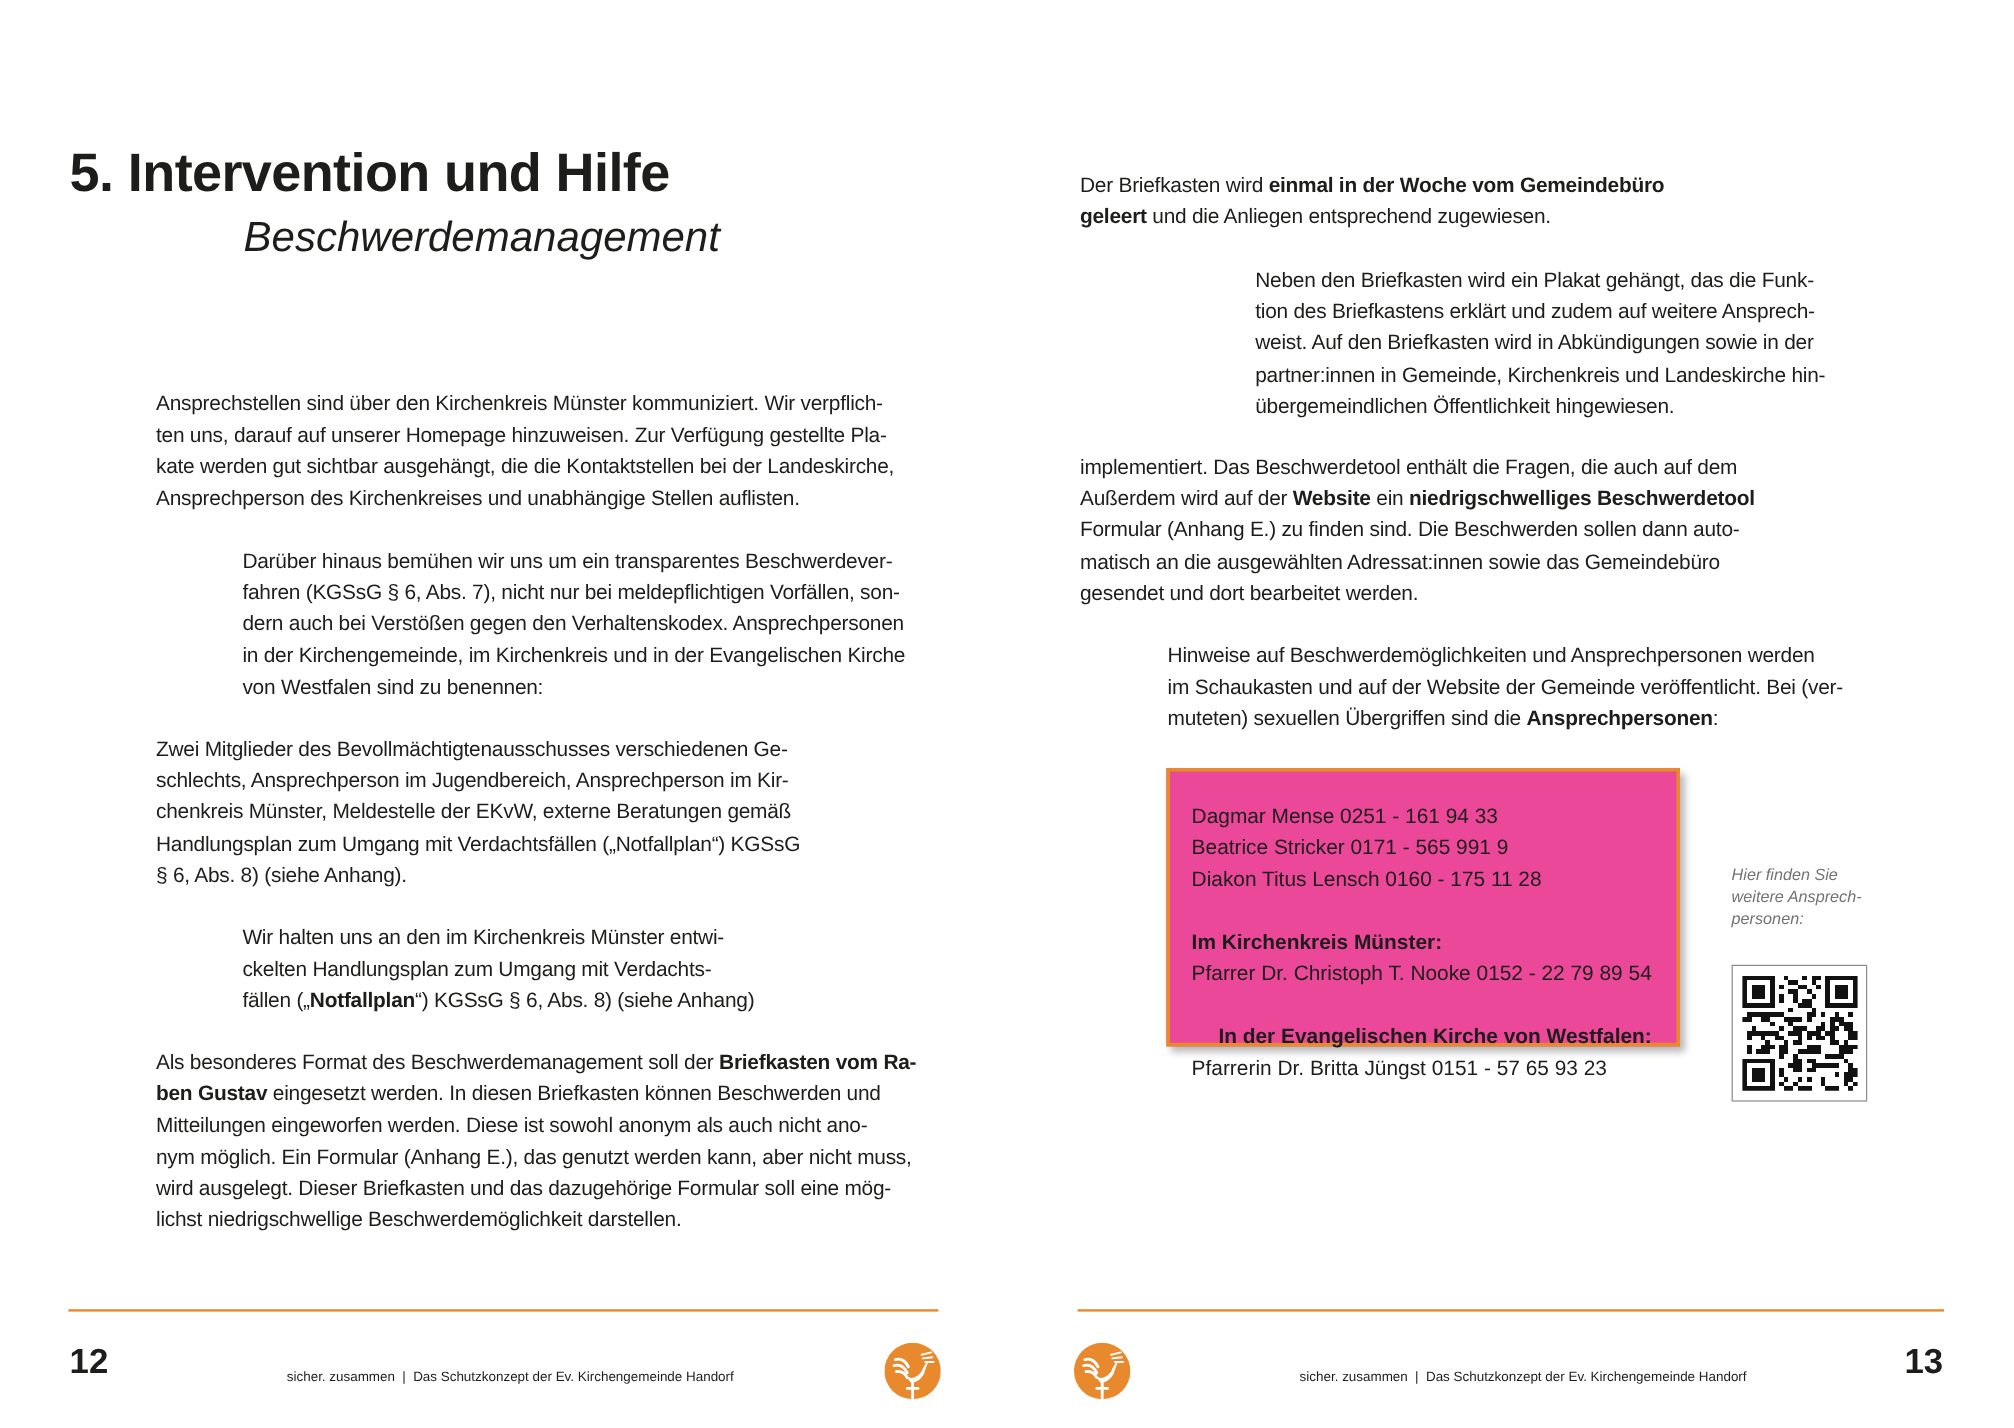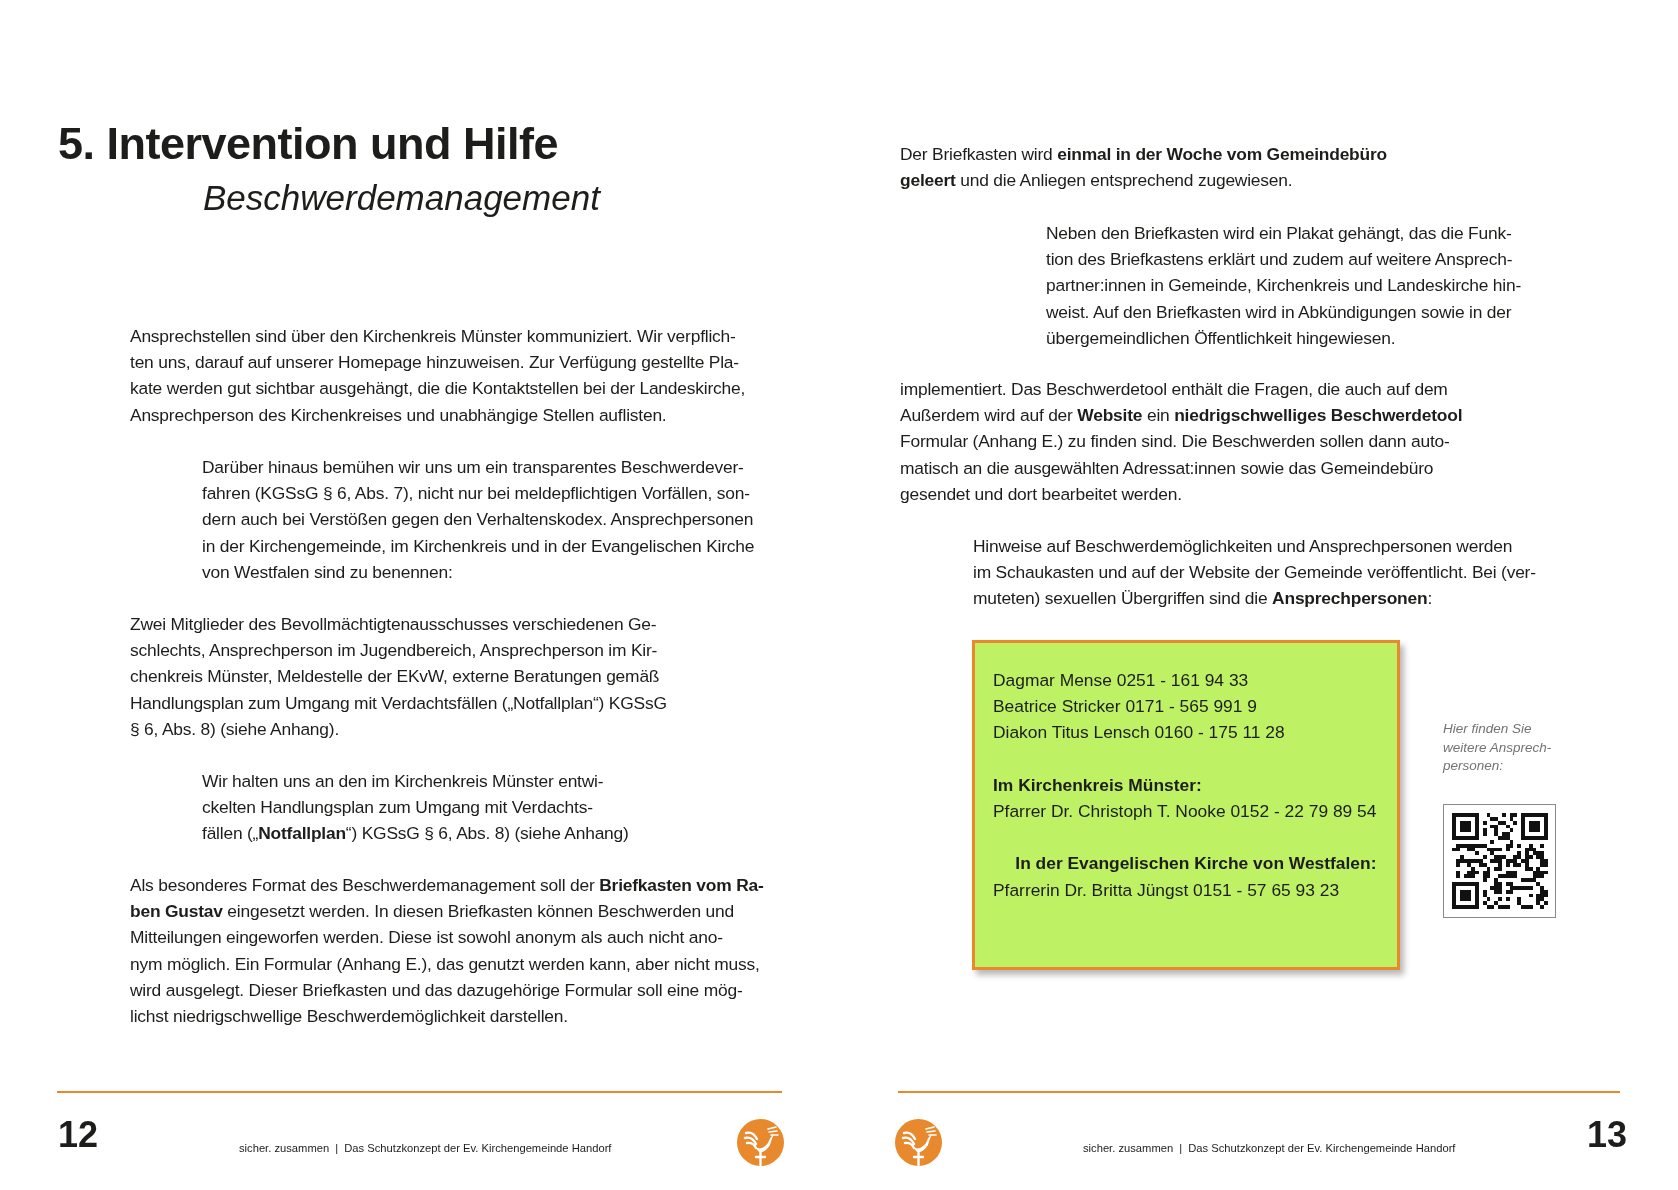--- a/index.html
+++ b/index.html
@@ -4,29 +4,29 @@
 <style>
   html, body { margin:0; padding:0; background:#ffffff; }
   body { width:1678px; height:1190px; position:relative; overflow:hidden;
          font-family:"Liberation Sans", "DejaVu Sans", sans-serif; color:#1d1d1b; }
   .abs { position:absolute; }
   .title { left:58px; top:120px; font-size:45px; font-weight:bold; letter-spacing:-0.5px; line-height:48px; white-space:nowrap; }
   .subtitle { left:203px; top:176px; font-size:35px; font-style:italic; line-height:44px; white-space:nowrap; }
   .para { font-size:17.4px; line-height:26.2px; letter-spacing:-0.2px; }
   .para p { margin:0; }
   .para b { font-weight:bold; }
-  .contact-box { left:972px; top:640px; width:428px; height:330px; background:#bef264;
+  .contact-box { left:972px; top:640px; width:428px; height:232px; background:#ec4899;
                  border:3px solid #e8892e; box-sizing:border-box; box-shadow:4px 5px 6px rgba(0,0,0,0.28); }
   .contact-box .inner { position:absolute; left:18px; top:24px; font-size:17.4px; line-height:26.2px; }
   .contact-box .gap { height:26.2px; }
   .qr-caption { left:1443px; top:720px; font-size:13.5px; font-style:italic; line-height:18.5px; color:#737373; }
   .qr-frame { left:1443px; top:804px; width:113px; height:114px; border:1px solid #8a8a8a; box-sizing:border-box; background:#fff; }
   .qr-frame svg { position:absolute; left:8px; top:8px; }
   .rule { height:2px; background:#e8892e; top:1091px; }
-  .page-num { top:1118px; font-size:36px; font-weight:bold; line-height:34px; }
+  .page-num { top:1118px; font-size:29px; font-weight:bold; line-height:34px; }
   .footer-text { top:1141px; font-size:11.2px; line-height:14px; white-space:nowrap; }
   .footer-text b { font-weight:normal; }
   .logo { top:1119px; width:47px; height:47px; }
 </style>
 </head>
 <body>
 
 <div class="abs title">5. Intervention und Hilfe</div>
 <div class="abs subtitle">Beschwerdemanagement</div>
 
@@ -86,22 +86,22 @@
 </div>
 
 <div class="abs para" style="left:900px; top:141px; width:700px;">
   <p><span>Der Briefkasten wird </span><b>einmal in der Woche vom Gemeindebüro</b></p>
   <p><b>geleert</b><span> und die Anliegen entsprechend zugewiesen.</span></p>
 </div>
 
 <div class="abs para" style="left:1046px; top:220px; width:600px;">
   <p>Neben den Briefkasten wird ein Plakat gehängt, das die Funk-</p>
   <p>tion des Briefkastens erklärt und zudem auf weitere Ansprech-</p>
+  <p>weist. Auf den Briefkasten wird in Abkündigungen sowie in der</p>
   <p>partner:innen in Gemeinde, Kirchenkreis und Landeskirche hin-</p>
-  <p>weist. Auf den Briefkasten wird in Abkündigungen sowie in der</p>
   <p>übergemeindlichen Öffentlichkeit hingewiesen.</p>
 </div>
 
 <div class="abs para" style="left:900px; top:376px; width:700px;">
   <p>implementiert. Das Beschwerdetool enthält die Fragen, die auch auf dem</p>
   <p><span>Außerdem wird auf der </span><b>Website</b><span> ein </span><b>niedrigschwelliges Beschwerdetool</b></p>
   <p>Formular (Anhang E.) zu finden sind. Die Beschwerden sollen dann auto-</p>
   <p>matisch an die ausgewählten Adressat:innen sowie das Gemeindebüro</p>
   <p>gesendet und dort bearbeitet werden.</p>
 </div>

